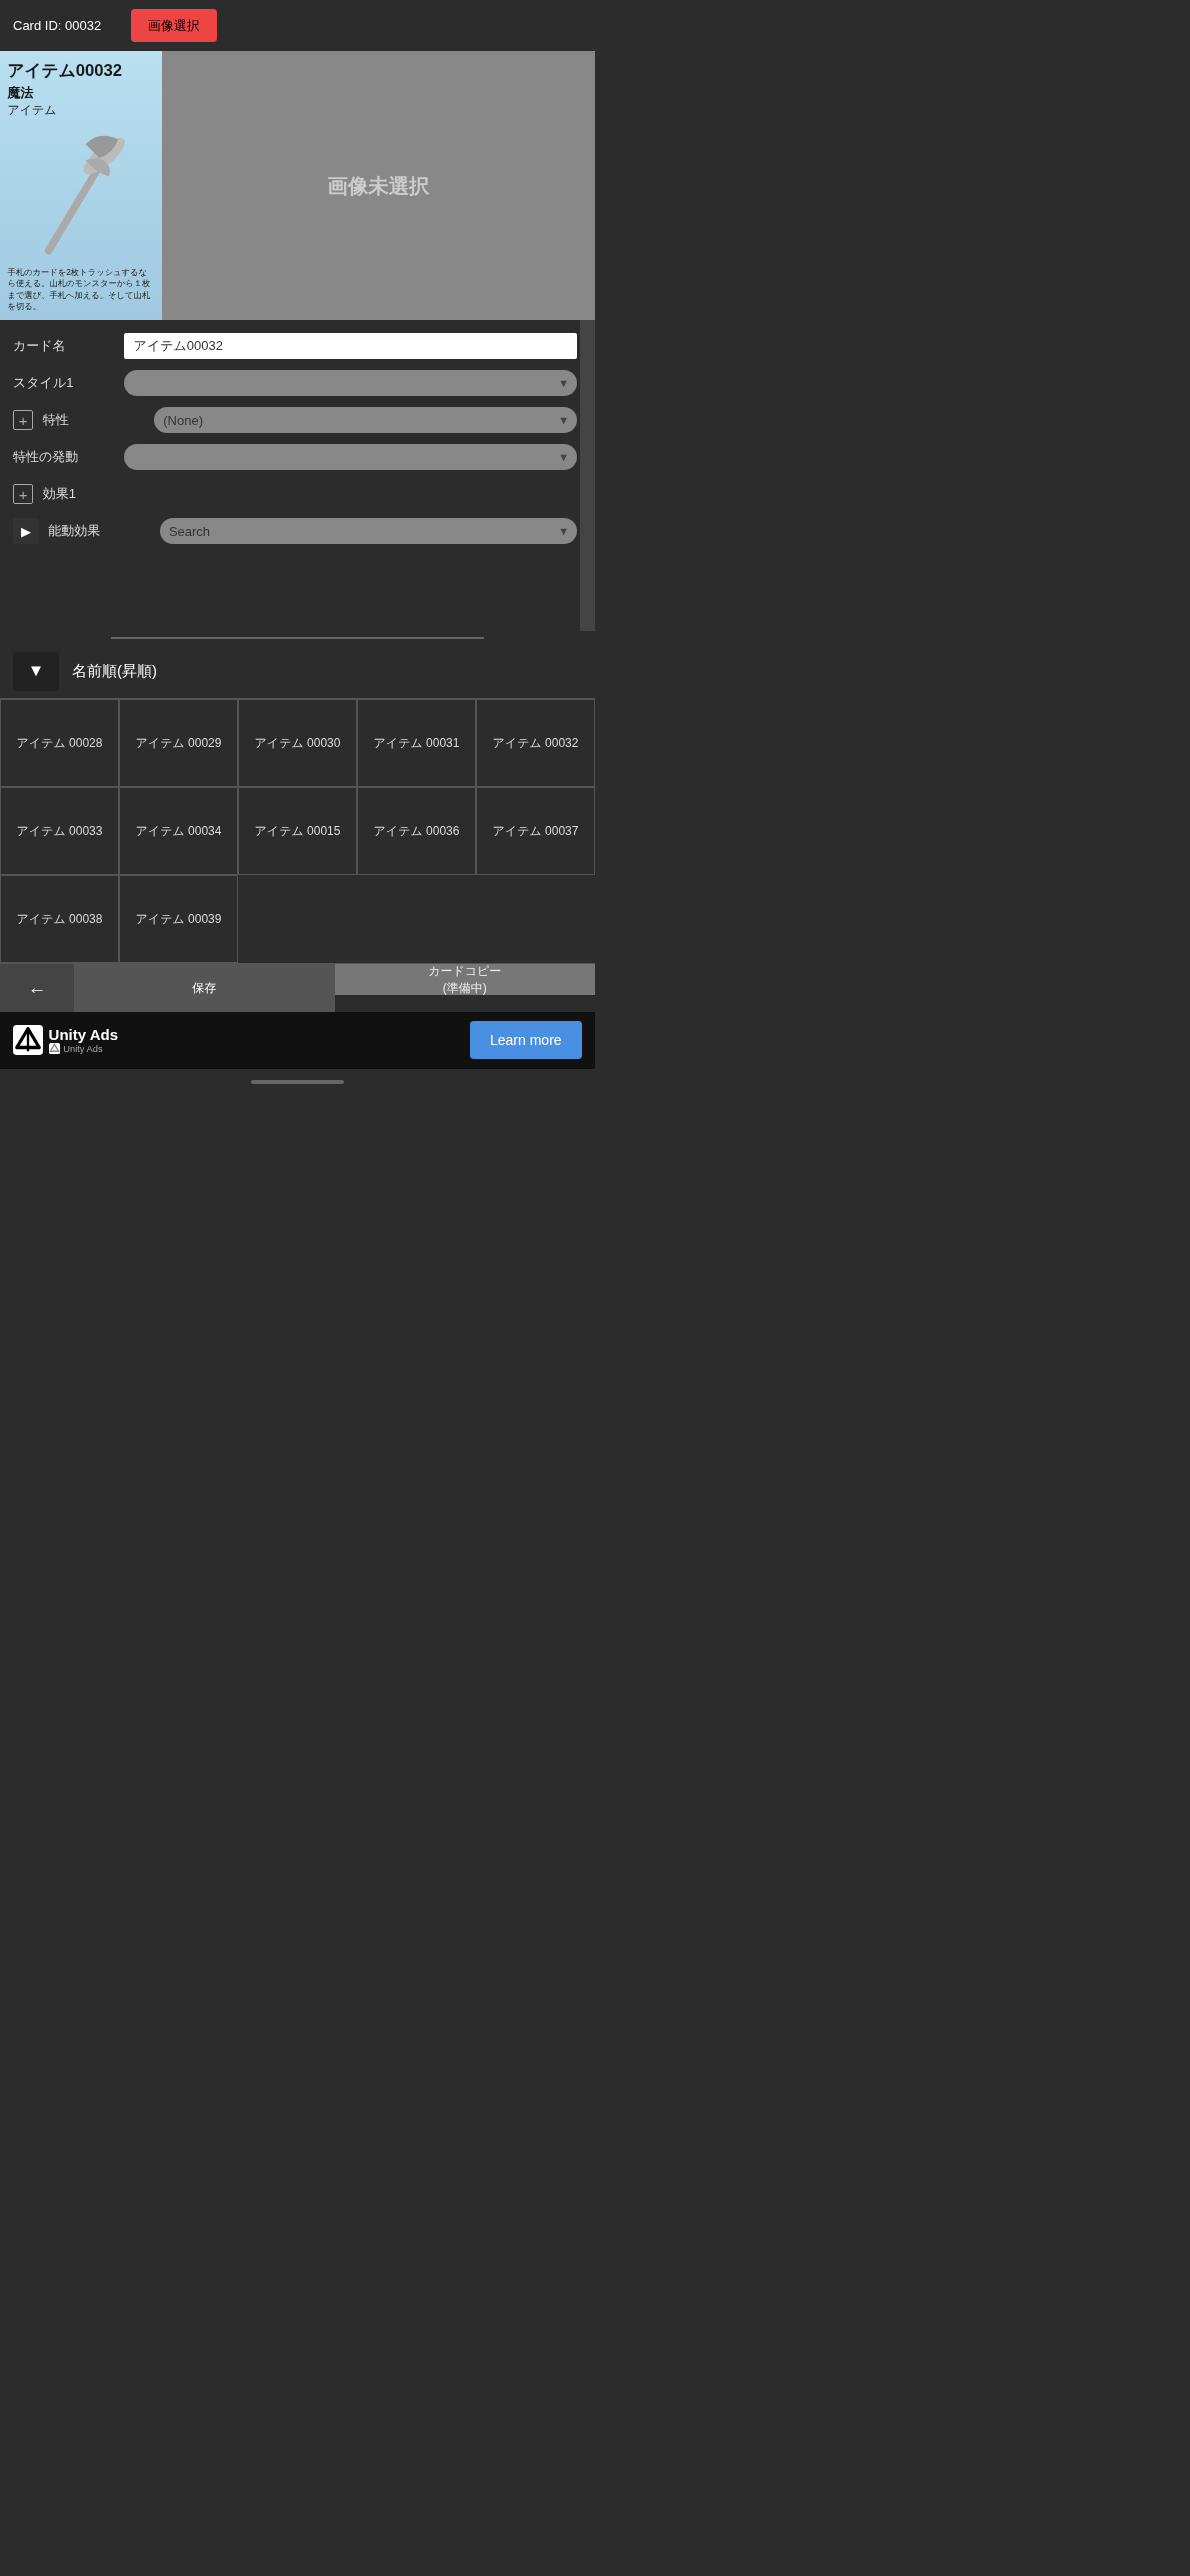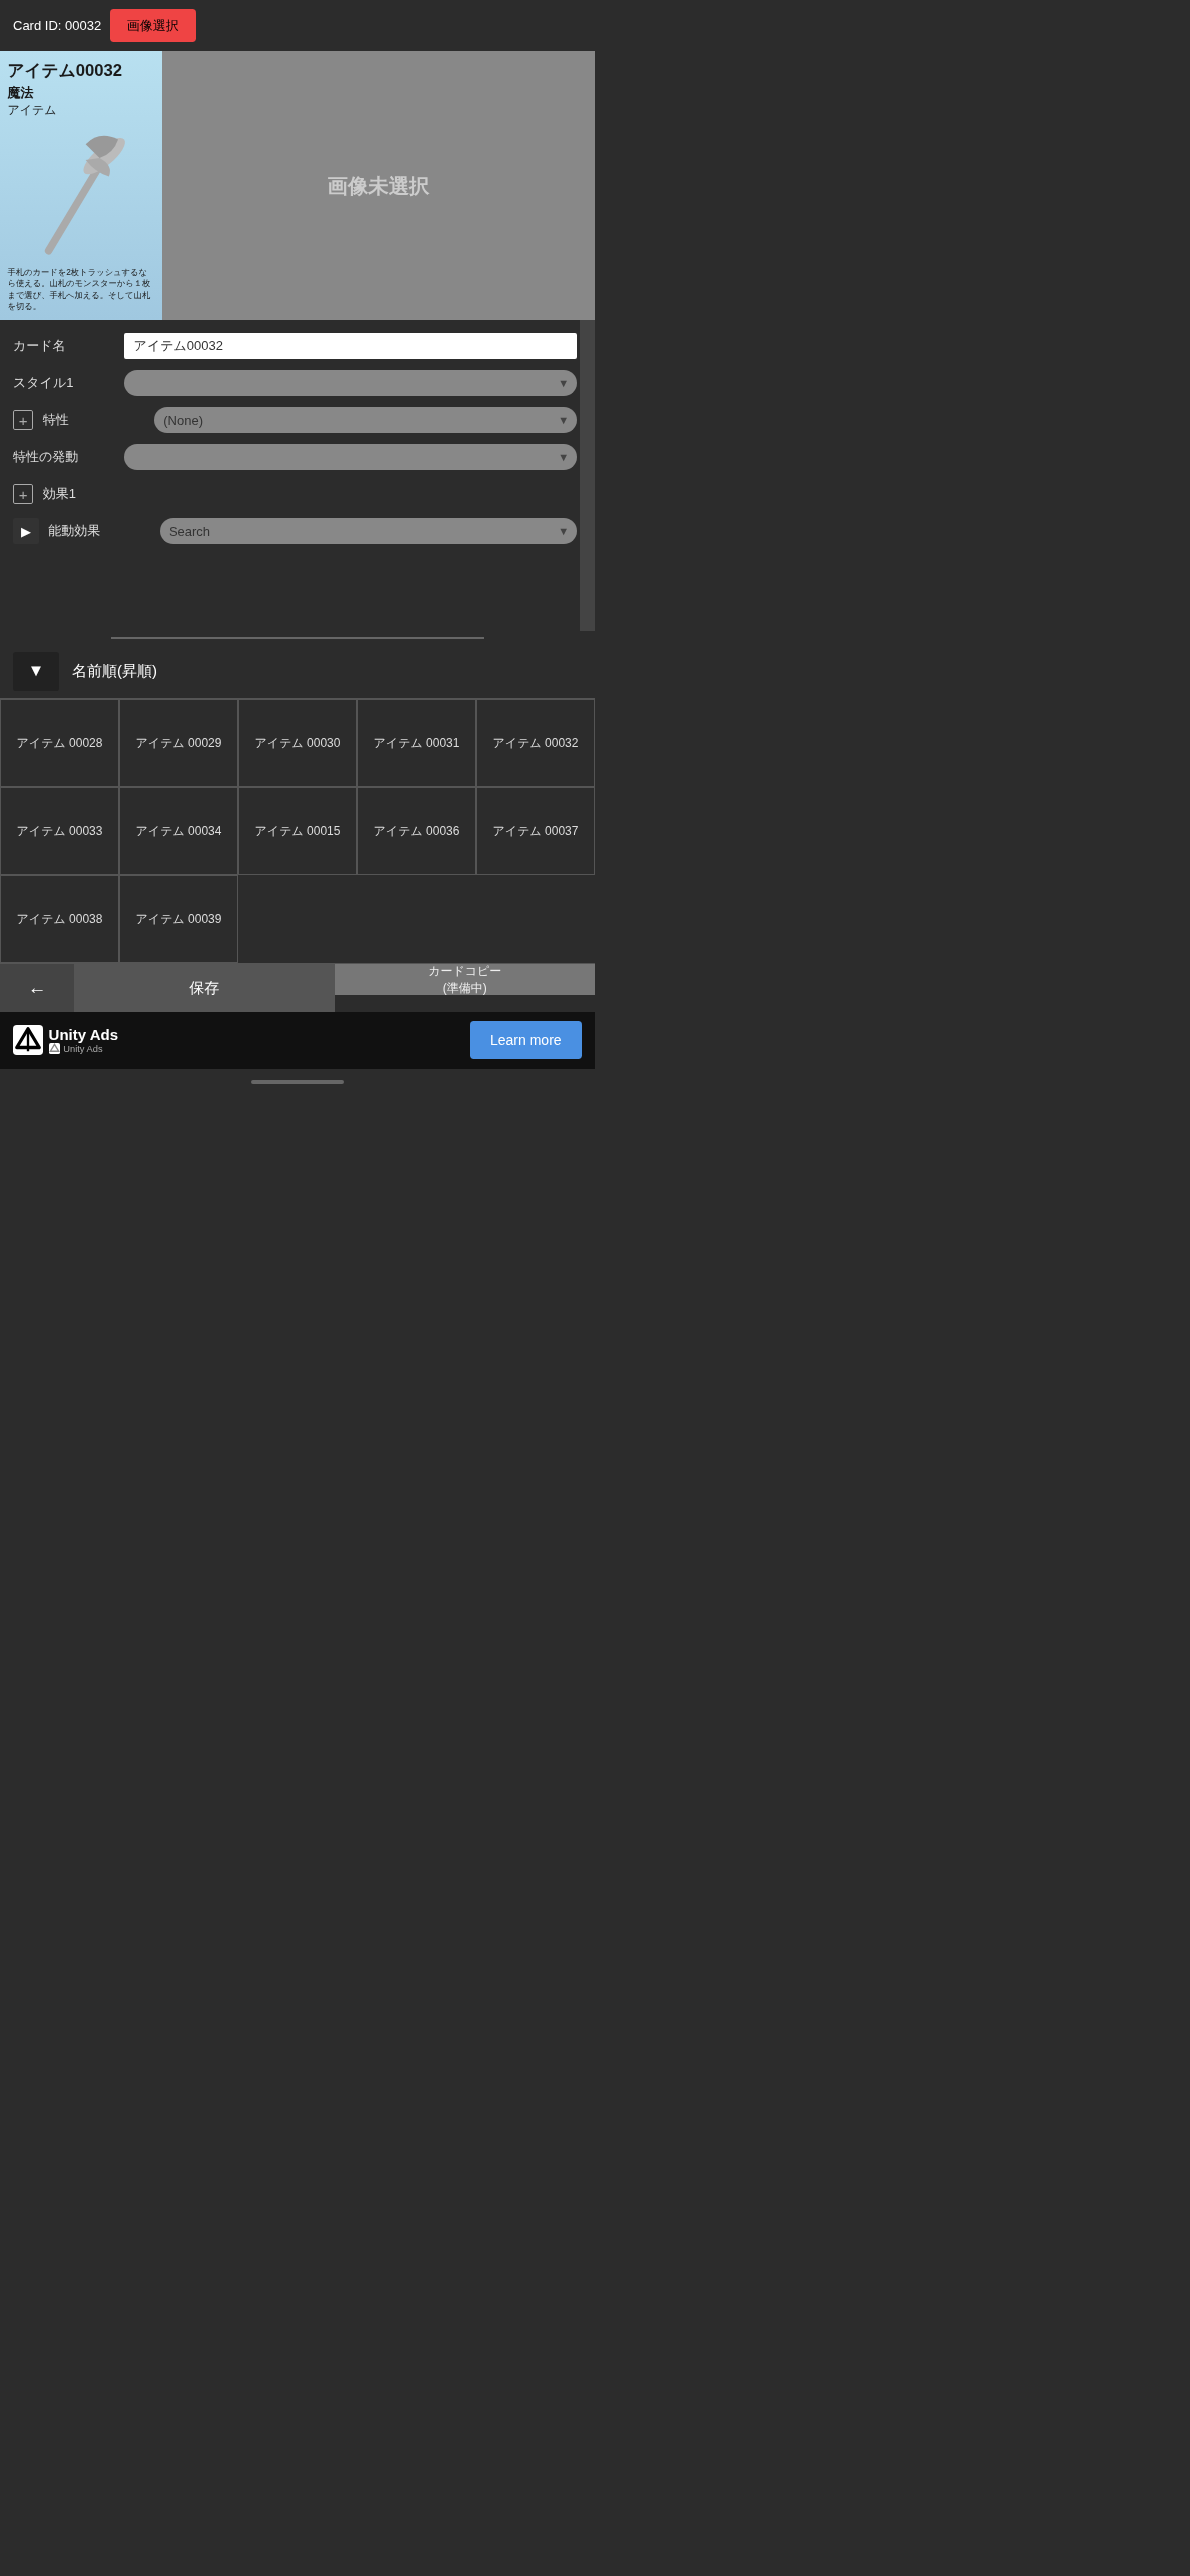--- a/index.html
+++ b/index.html
@@ -11,21 +11,21 @@
       color: #fff;
       overflow-x: hidden;
     }
 
     
     .top-bar {
       display: flex;
       align-items: center;
       padding: 9.3px 13px;
       background: #2c2c2c;
-      gap: 9px;
+      gap: 30px;
     }
     .card-id {
       font-size: 13px;
       color: #fff;
     }
     .btn-image-select {
       background: #ef4444;
       color: #000;
       border: none;
       padding: 7.4px 16.7px;
@@ -264,21 +264,21 @@
       display: flex;
       align-items: center;
       justify-content: center;
     }
     .btn-save {
       flex: 1;
       height: 48px;
       background: #555;
       border: none;
       color: #fff;
-      font-size: 15px;
+      font-size: 12px;
       cursor: pointer;
       display: flex;
       align-items: center;
       justify-content: center;
     }
     .btn-card-copy {
       flex: 1;
       height: 31px;
       background: #777;
       border: none;

